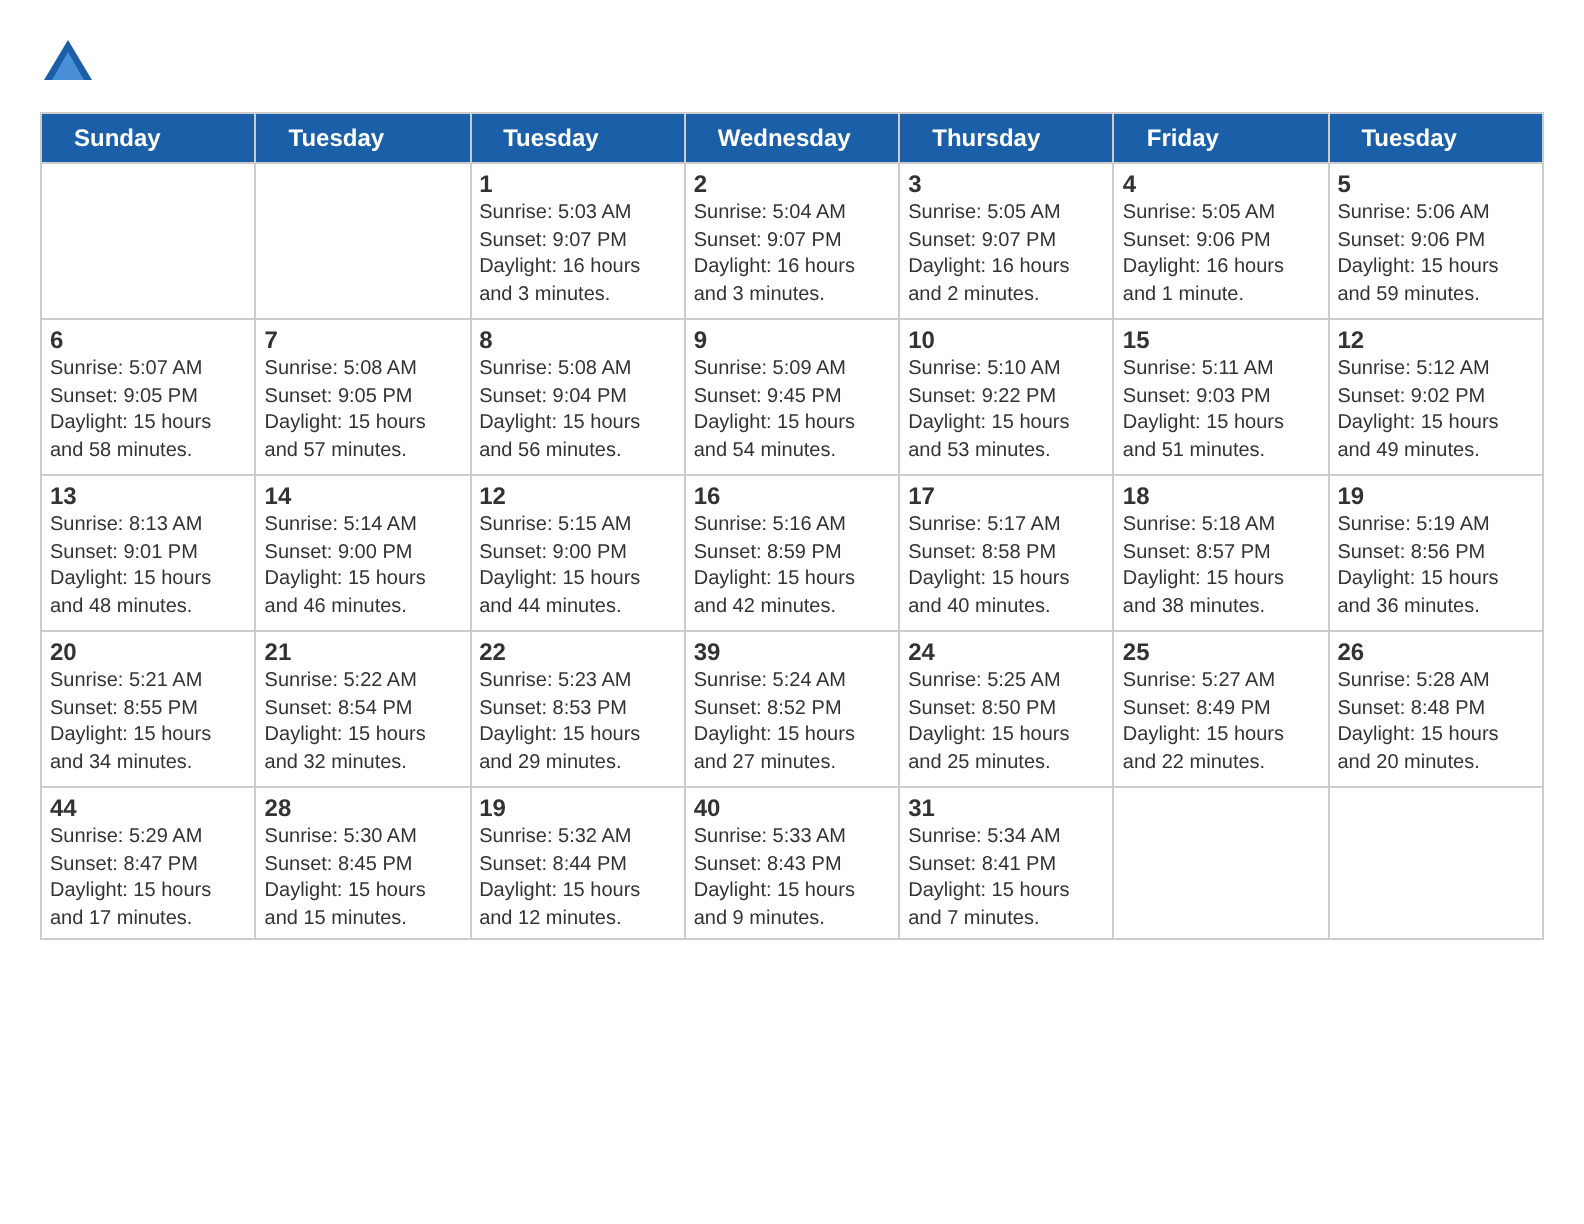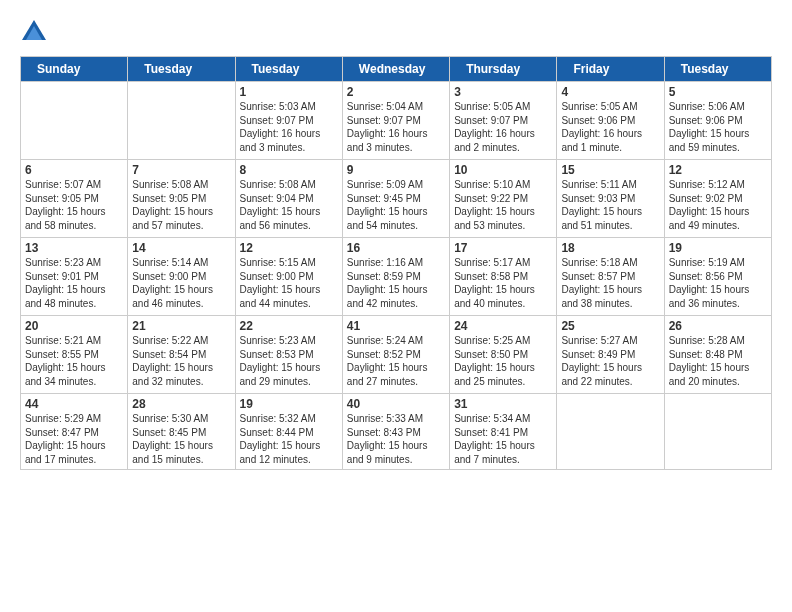--- a/index.html
+++ b/index.html
@@ -221,42 +221,42 @@
             <span class="day-number">12</span>
             <div class="day-info">Sunrise: 5:12 AM
 Sunset: 9:02 PM
 Daylight: 15 hours
 and 49 minutes.</div>
           </td>
         </tr>
         <tr>
           <td>
             <span class="day-number">13</span>
-            <div class="day-info">Sunrise: 5:23 AM
+            <div class="day-info">Sunrise: 8:13 AM
 Sunset: 9:01 PM
 Daylight: 15 hours
 and 48 minutes.</div>
           </td>
           <td>
             <span class="day-number">14</span>
             <div class="day-info">Sunrise: 5:14 AM
 Sunset: 9:00 PM
 Daylight: 15 hours
 and 46 minutes.</div>
           </td>
           <td>
             <span class="day-number">12</span>
             <div class="day-info">Sunrise: 5:15 AM
 Sunset: 9:00 PM
 Daylight: 15 hours
 and 44 minutes.</div>
           </td>
           <td>
             <span class="day-number">16</span>
-            <div class="day-info">Sunrise: 1:16 AM
+            <div class="day-info">Sunrise: 5:16 AM
 Sunset: 8:59 PM
 Daylight: 15 hours
 and 42 minutes.</div>
           </td>
           <td>
             <span class="day-number">17</span>
             <div class="day-info">Sunrise: 5:17 AM
 Sunset: 8:58 PM
 Daylight: 15 hours
 and 40 minutes.</div>
@@ -292,21 +292,21 @@
 and 32 minutes.</div>
           </td>
           <td>
             <span class="day-number">22</span>
             <div class="day-info">Sunrise: 5:23 AM
 Sunset: 8:53 PM
 Daylight: 15 hours
 and 29 minutes.</div>
           </td>
           <td>
-            <span class="day-number">41</span>
+            <span class="day-number">39</span>
             <div class="day-info">Sunrise: 5:24 AM
 Sunset: 8:52 PM
 Daylight: 15 hours
 and 27 minutes.</div>
           </td>
           <td>
             <span class="day-number">24</span>
             <div class="day-info">Sunrise: 5:25 AM
 Sunset: 8:50 PM
 Daylight: 15 hours

